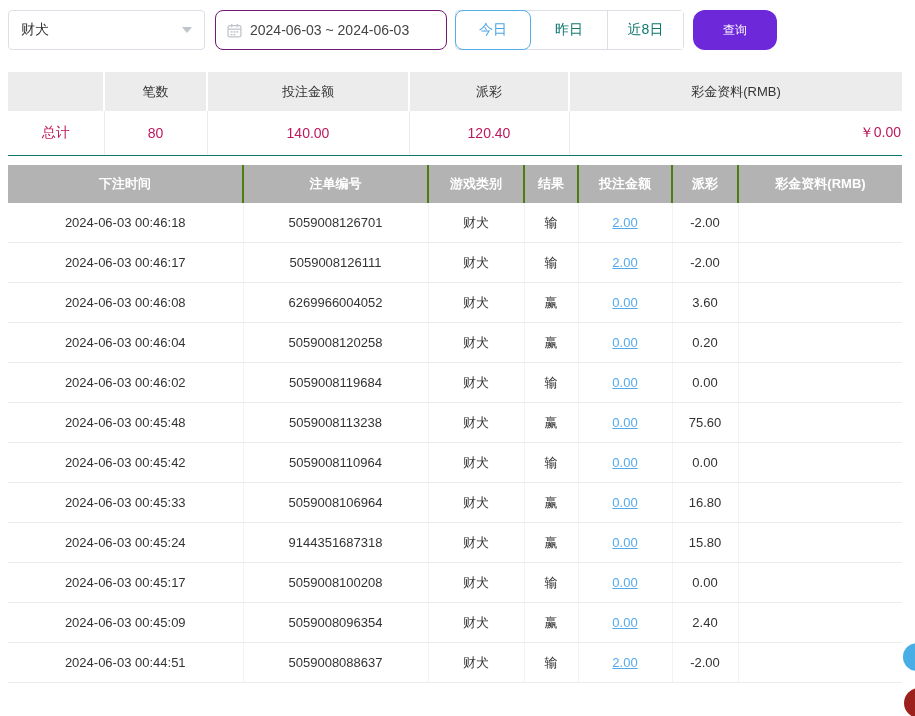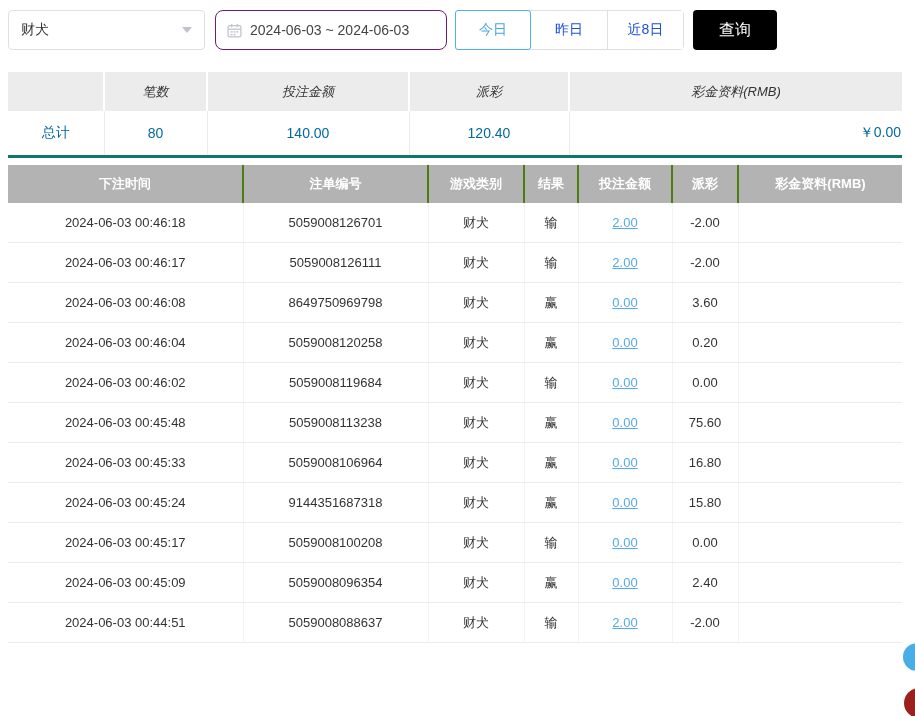--- a/index.html
+++ b/index.html
@@ -13,37 +13,37 @@
           background:#fff;cursor:pointer;}
   .select .val{flex:1;text-align:left;}
   .caret{width:0;height:0;border-left:5px solid transparent;border-right:5px solid transparent;
          border-top:6px solid #c0c4cc;}
   .date-input{width:232px;border:1px solid #701a75;border-radius:8px;display:flex;align-items:center;
           padding:0 11px;box-sizing:border-box;margin-right:8px;font-size:14px;color:#444;background:#fff;}
   .cal-icon{margin-right:8px;display:inline-flex;align-items:center;}
   .btn-group{display:flex;border:1px solid #dcdfe6;border-radius:4px;margin-right:9px;
              box-sizing:border-box;background:#fff;}
   .qbtn{min-width:76px;padding:0 1px;display:flex;align-items:center;justify-content:center;
-        font-size:14px;color:#1d4ed8;background:#fff;box-sizing:border-box;cursor:pointer;border:none;
+        font-size:14px;color:#0f766e;background:#fff;box-sizing:border-box;cursor:pointer;border:none;
         font-family:inherit;}
   .qbtn + .qbtn{border-left:1px solid #dcdfe6;}
-  .qbtn.active{border:1px solid #54aeec;color:#4ba4e6;border-radius:3px;margin:-1px 0 -1px -1px;
+  .qbtn.active{border:1px solid #54aeec;color:#4ba4e6;border-radius:8px;margin:-1px 0 -1px -1px;
                position:relative;z-index:1;text-align:right;}
   .qbtn.active + .qbtn{border-left:none;}
-  .search-btn{width:84px;background:#000000;color:#fff;border:none;border-radius:4px;
-              font-size:16px;cursor:pointer;font-family:inherit;}
+  .search-btn{width:84px;background:#6d28d9;color:#fff;border:none;border-radius:12px;
+              font-size:12px;cursor:pointer;font-family:inherit;}
 
   
   table{border-collapse:collapse;table-layout:fixed;width:894px;}
   .summary-wrap{position:absolute;left:8px;top:72px;}
   .summary th{height:37px;background:#ececec;font-weight:normal;font-size:13px;color:#333;
-              border-right:2px solid #fff;text-align:center;font-style:italic;}
+              border-right:2px solid #fff;text-align:center;}
   .summary th:last-child{border-right:none;}
-  .summary td{height:42px;background:#fff;font-size:14px;color:#0369a1;text-align:center;
-              border-right:1px solid #ececec;border-bottom:3px solid #0f766e;}
+  .summary td{height:42px;background:#fff;font-size:14px;color:#be185d;text-align:center;
+              border-right:1px solid #ececec;border-bottom:1px solid #0f766e;}
   .summary td:last-child{border-right:none;text-align:right;}
 
   .main-wrap{position:absolute;left:8px;top:165px;}
   .main th{height:36px;background:#b3b3b3;color:#fff;font-size:13px;font-weight:bold;
            border-right:2px solid #4d7c0f;text-align:center;}
   .main th:last-child{border-right:none;}
   .main td{height:37px;background:#fff;font-size:13px;color:#333;text-align:center;
            border-bottom:1px solid #ebebeb;border-right:1px solid #f3f3f3;}
   .main td:last-child{border-right:none;}
   .amount-link{color:#55aaec;text-decoration:underline;cursor:pointer;}
@@ -159,21 +159,21 @@
     <td>5059008126111</td>
     <td>财犬</td>
     <td>输</td>
     <td><a class="amount-link">2.00</a></td>
     <td class="neg">-2.00</td>
     <td></td>
   </tr>
 
   <tr>
     <td>2024-06-03 00:46:08</td>
-    <td>8649750969798</td>
+    <td>6269966004052</td>
     <td>财犬</td>
     <td>赢</td>
     <td><a class="amount-link">0.00</a></td>
     <td>3.60</td>
     <td></td>
   </tr>
 
   <tr>
     <td>2024-06-03 00:46:04</td>
     <td>5059008120258</td>
@@ -198,20 +198,29 @@
     <td>2024-06-03 00:45:48</td>
     <td>5059008113238</td>
     <td>财犬</td>
     <td>赢</td>
     <td><a class="amount-link">0.00</a></td>
     <td>75.60</td>
     <td></td>
   </tr>
 
 
+  <tr>
+    <td>2024-06-03 00:45:42</td>
+    <td>5059008110964</td>
+    <td>财犬</td>
+    <td>输</td>
+    <td><a class="amount-link">0.00</a></td>
+    <td>0.00</td>
+    <td></td>
+  </tr>
 
   <tr>
     <td>2024-06-03 00:45:33</td>
     <td>5059008106964</td>
     <td>财犬</td>
     <td>赢</td>
     <td><a class="amount-link">0.00</a></td>
     <td>16.80</td>
     <td></td>
   </tr>

